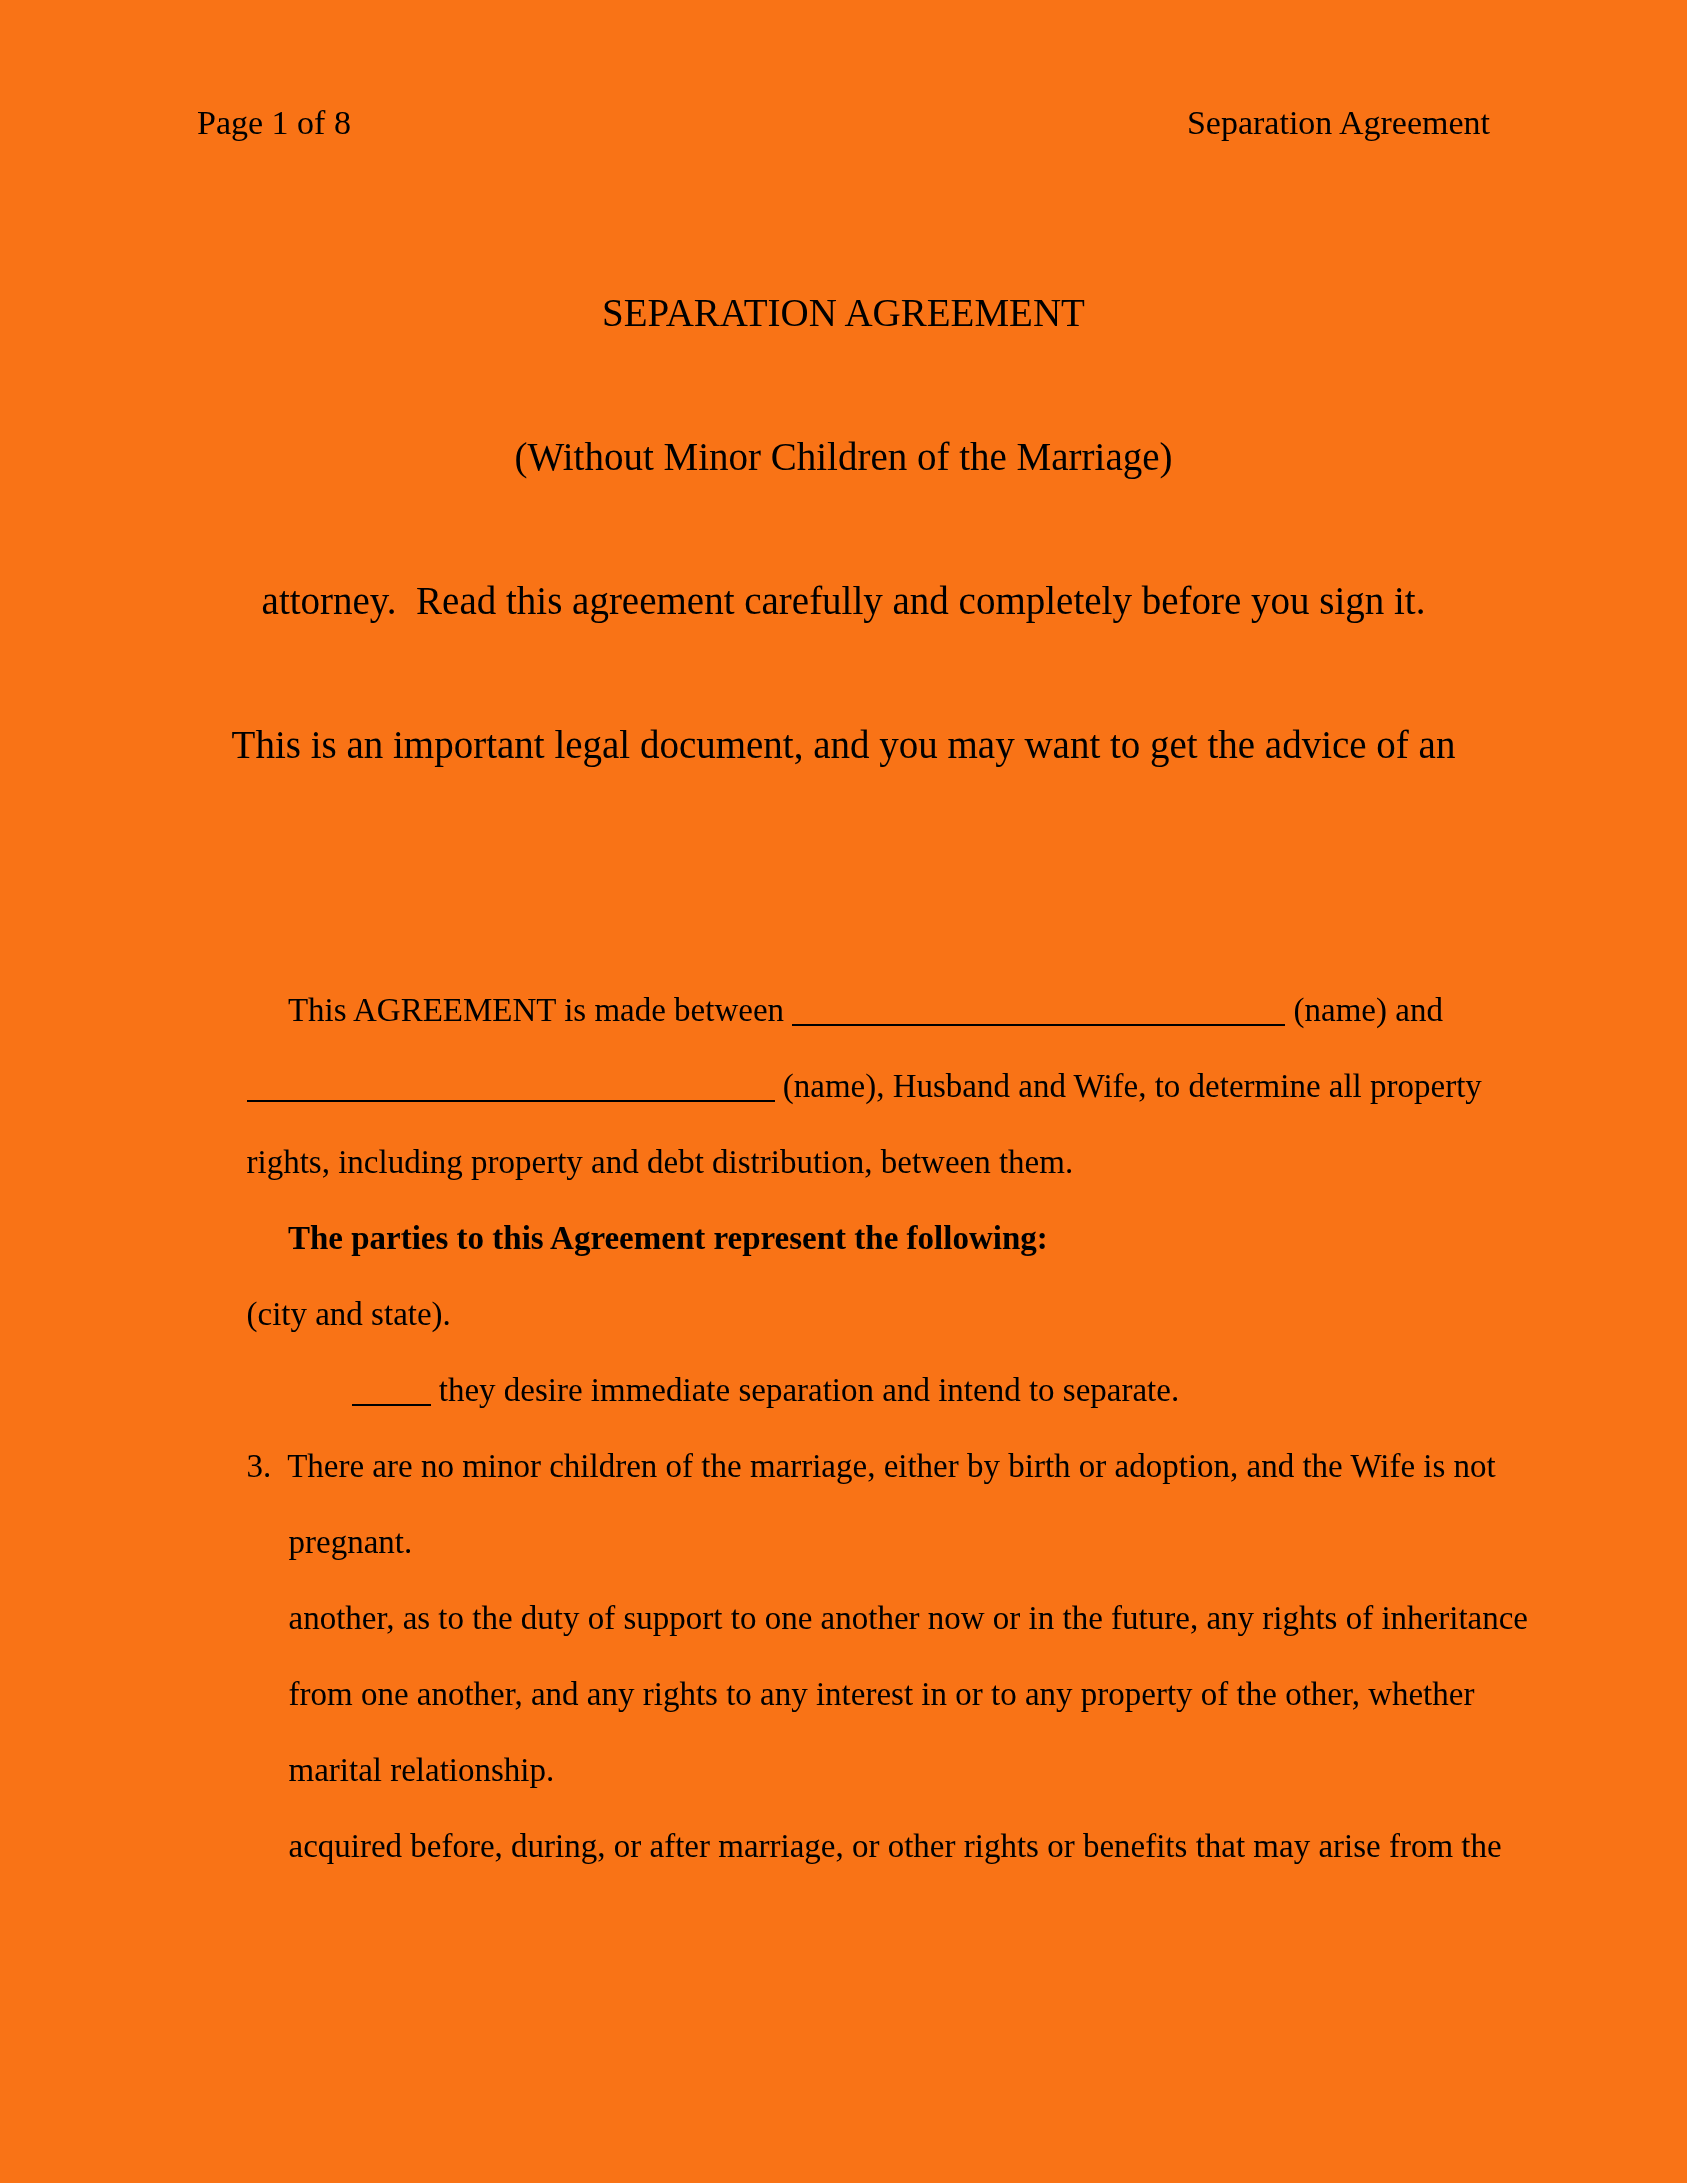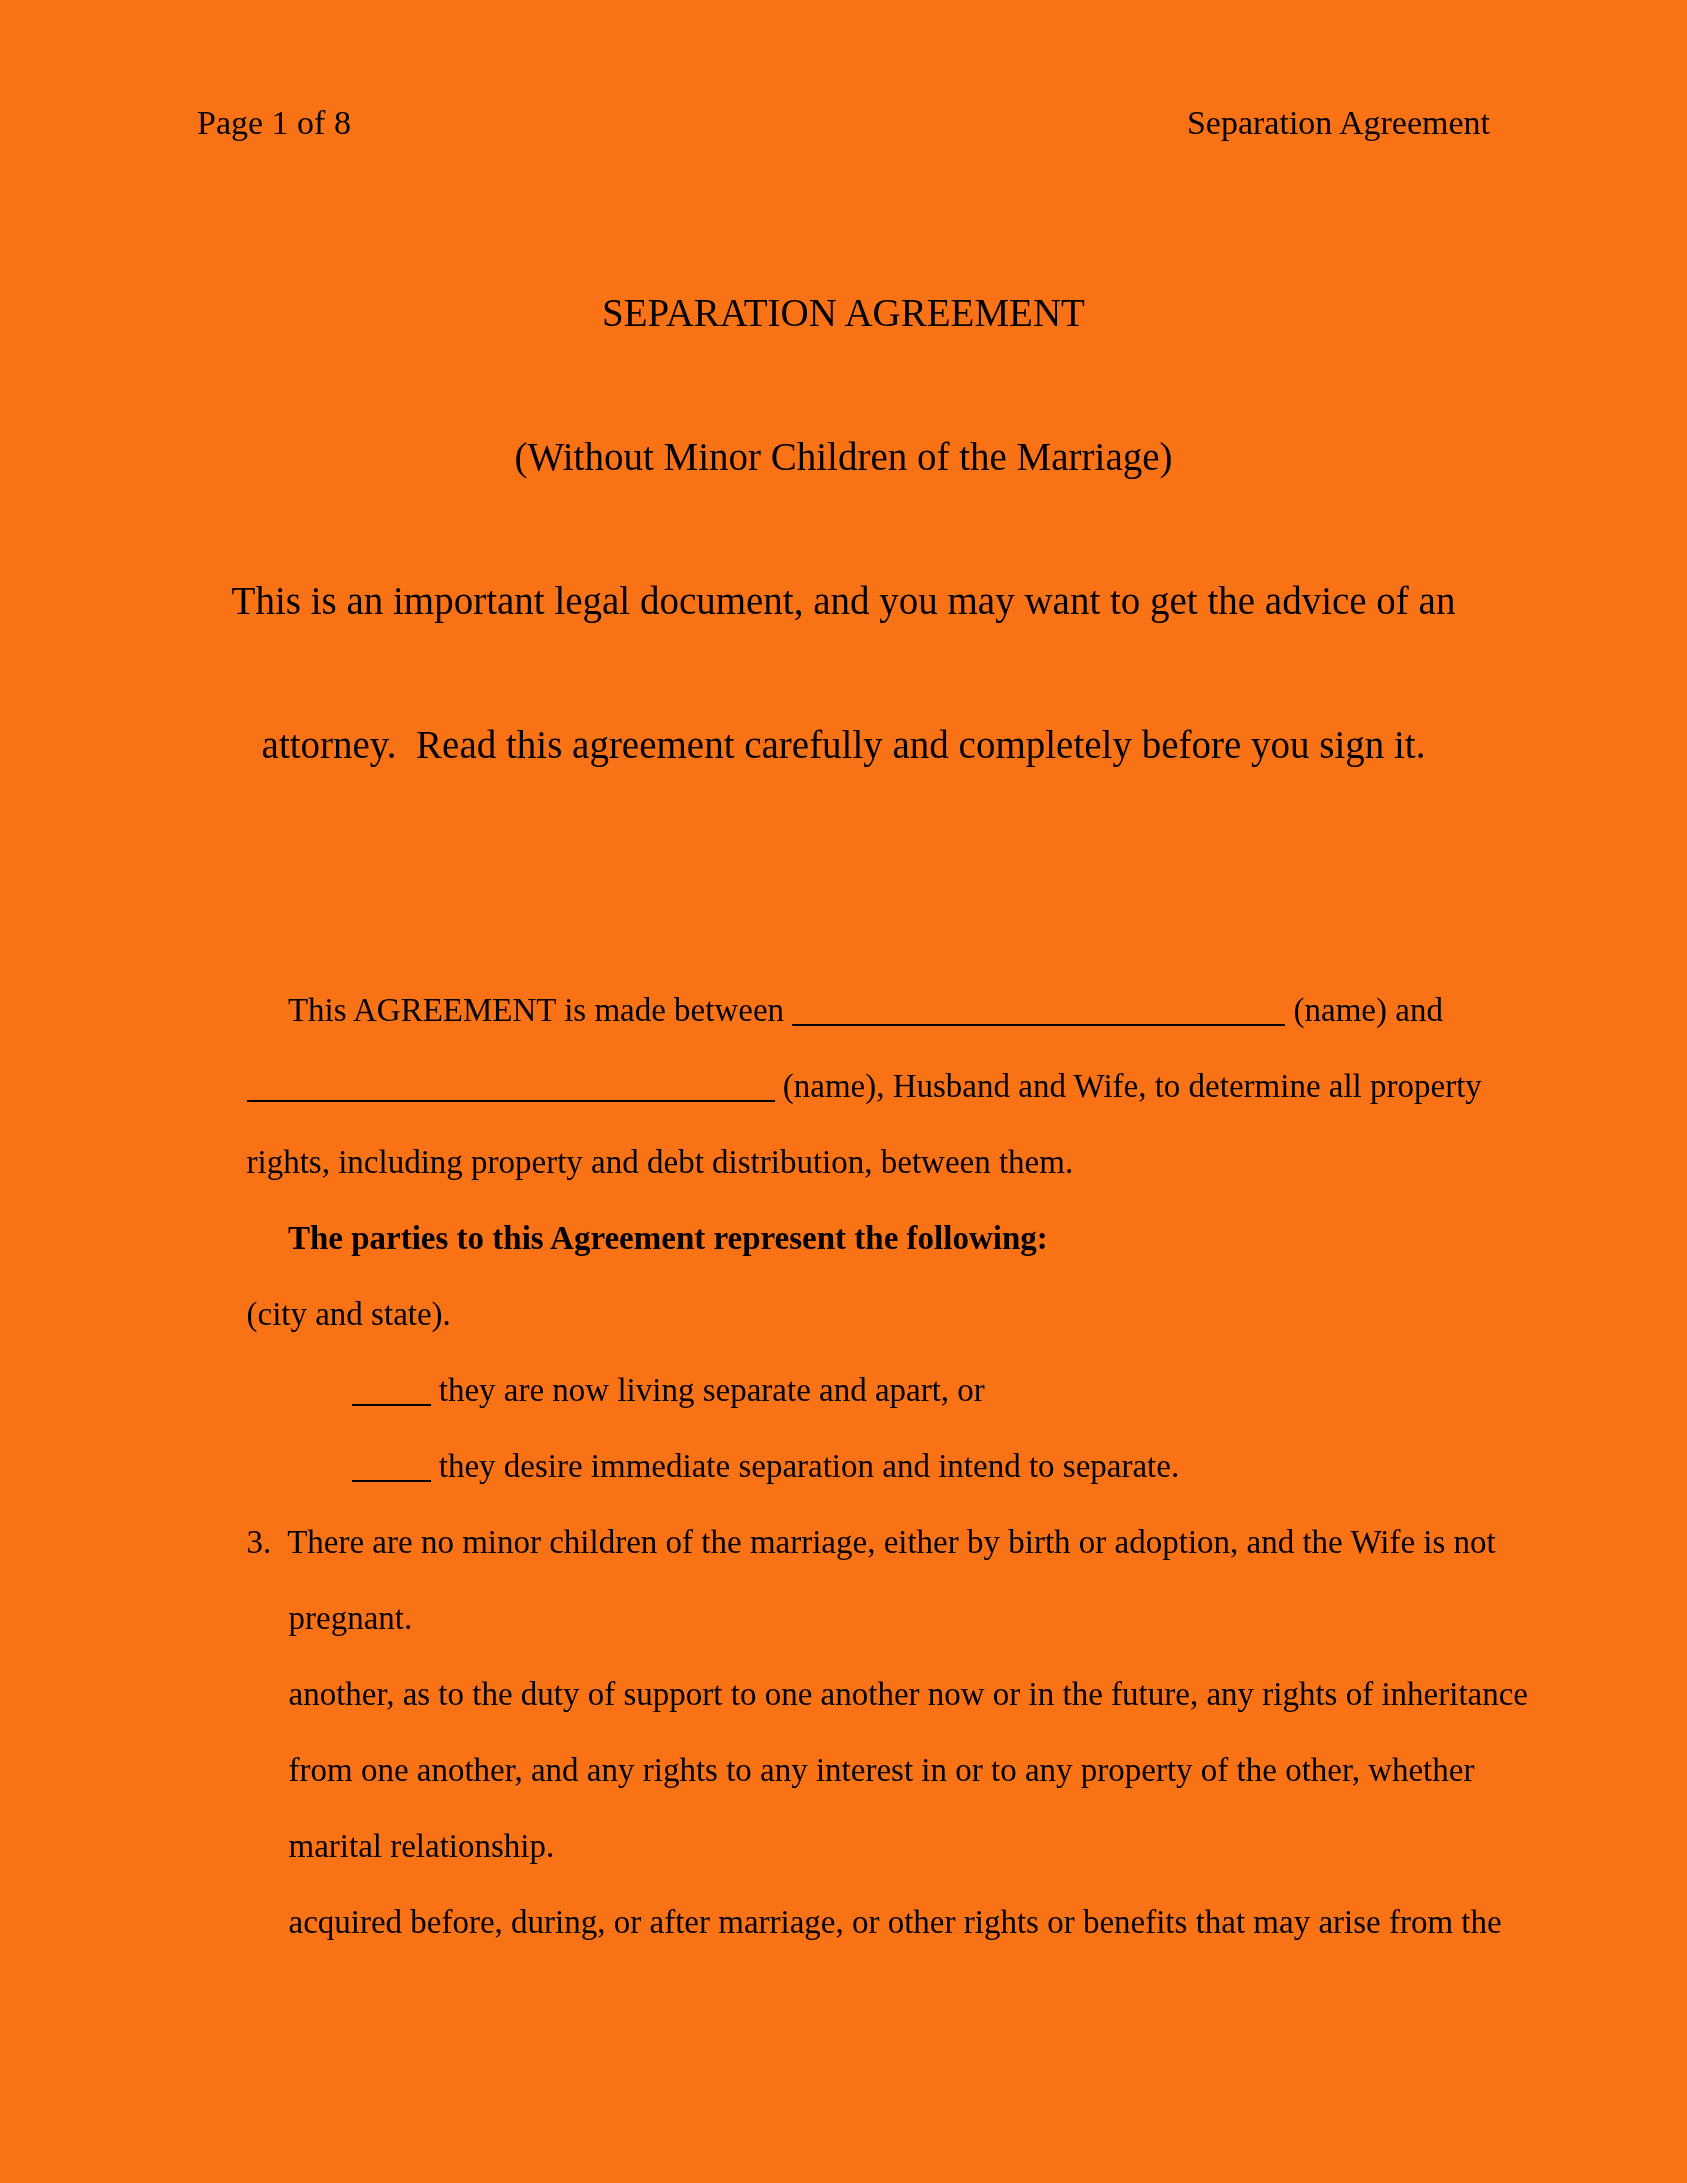--- a/index.html
+++ b/index.html
@@ -58,22 +58,22 @@
 <div class="page">
 
   <div class="header">
     <span>Page 1 of 8</span>
     <span>Separation Agreement</span>
   </div>
 
   <div class="title-block">
     <div>SEPARATION AGREEMENT</div>
     <div>(Without Minor Children of the Marriage)</div>
+    <div>attorney.  Read this agreement carefully and completely before you sign it.</div>
     <div>This is an important legal document, and you may want to get the advice of an</div>
-    <div>attorney.  Read this agreement carefully and completely before you sign it.</div>
   </div>
 
   <div class="body-block">
 
     <div class="line indent">
       <span>This AGREEMENT is made between </span><span class="blank w565"></span><span> (name) and</span>
     </div>
     <div class="line">
       <span class="blank w605"></span><span> (name), Husband and Wife, to determine all property</span>
     </div>
@@ -82,23 +82,20 @@
     </div>
 
     <div class="line indent bold">
       <span>The parties to this Agreement represent the following:</span>
     </div>
 
     <div class="line">
       <span>(city and state).</span>
     </div>
 
-    <div class="line check-indent">
-      <span class="blank w90"></span><span> they are now living separate and apart, or</span>
-    </div>
     <div class="line check-indent">
       <span class="blank w90"></span><span> they desire immediate separation and intend to separate.</span>
     </div>
 
     <div class="line">
       <span>3.  There are no minor children of the marriage, either by birth or adoption, and the Wife is not</span>
     </div>
     <div class="line indent">
       <span>pregnant.</span>
     </div>

